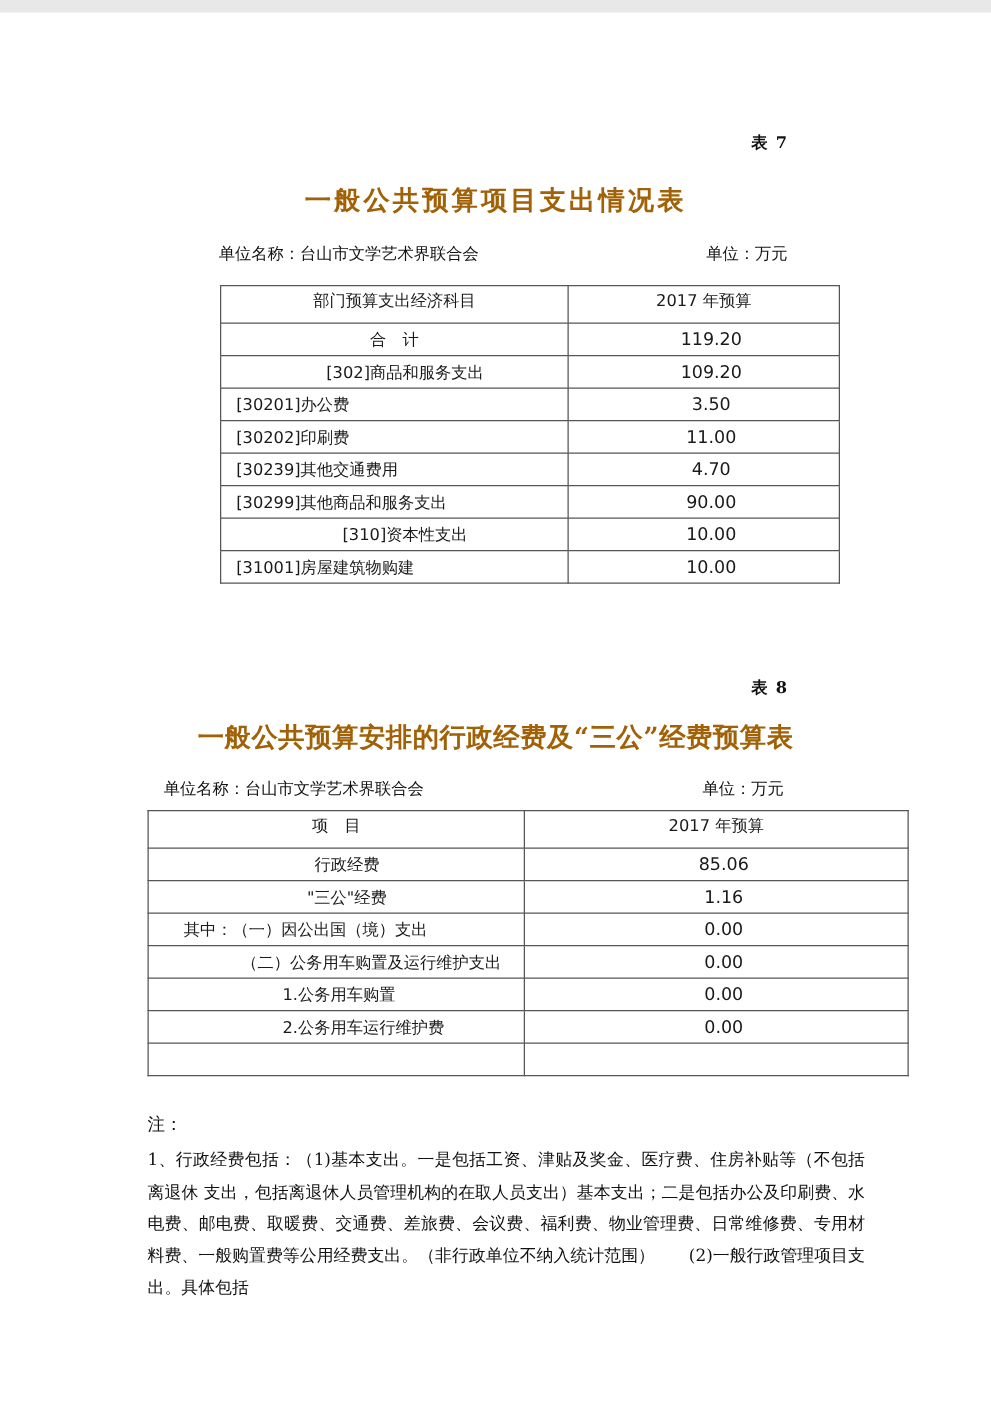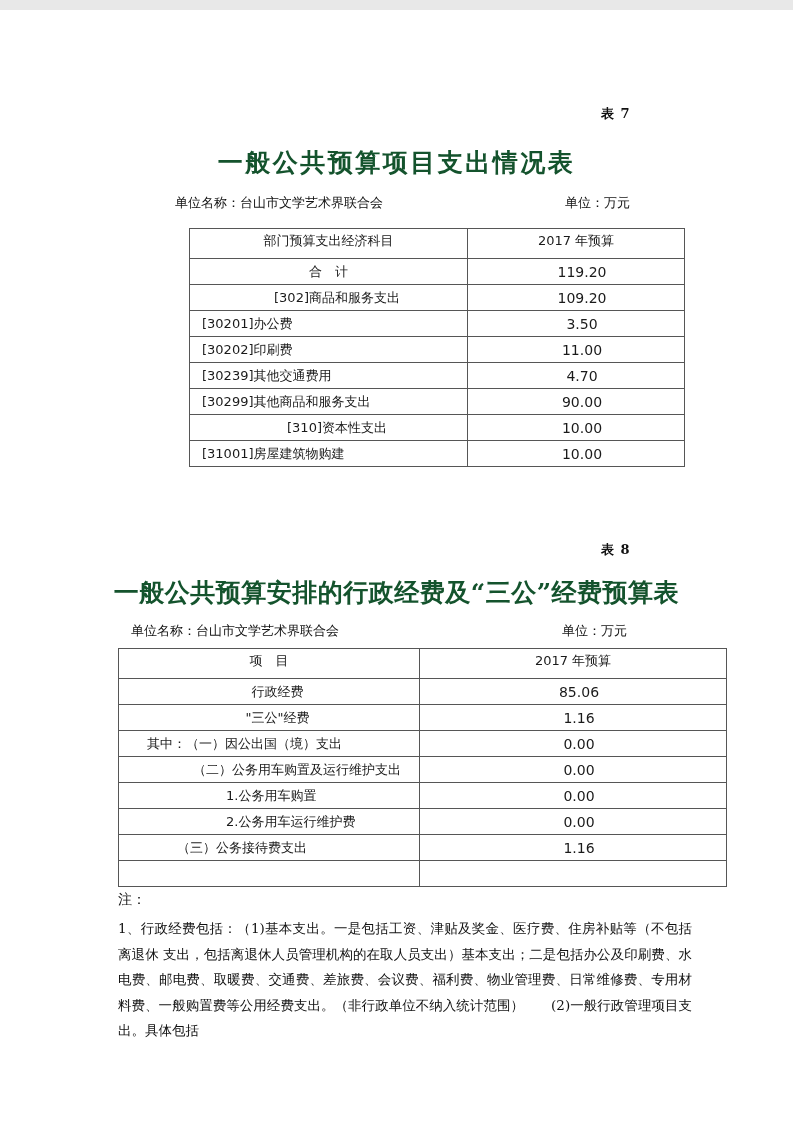--- a/index.html
+++ b/index.html
@@ -21,23 +21,23 @@
     color: #111;
     letter-spacing: 1px;
     font-family: "DejaVu Serif", "Liberation Serif", serif;
   }
   .corner-label.l7 { left: 601px; top: 95px; }
   .corner-label.l8 { left: 601px; top: 531px; }
   .doc-title {
     position: absolute;
     left: 0; width: 100%;
     text-align: center;
-    font-size: 25px;
+    font-size: 21px;
     font-weight: bold;
-    color: #14532d;
+    color: #a16207;
     font-family: "DejaVu Serif", "Liberation Serif", serif;
   }
   .doc-title.t1 { top: 136px; letter-spacing: 2.5px; }
   .doc-title.t2 { top: 566px; letter-spacing: 0.5px; }
   .unit-text {
     position: absolute;
     font-size: 13px;
     color: #111;
   }
   table.budget {
@@ -65,21 +65,21 @@
     font-size: 13px;
     text-align: left;
     font-family: "DejaVu Sans", "DejaVu Serif", serif;
   }
   td.val {
     font-size: 14px;
     text-align: center;
     font-family: "DejaVu Sans", "Liberation Sans", sans-serif;
     padding-left: 12px;
   }
-  table.t1 { left: 189px; top: 218px; width: 495px; }
+  table.t1 { left: 176px; top: 218px; width: 495px; }
   table.t1 col.c1 { width: 278px; }
   table.t1 col.c2 { width: 217px; }
   table.t2 { left: 118px; top: 638px; width: 608px; }
   table.t2 col.c1 { width: 301px; }
   table.t2 col.c2 { width: 307px; }
   td.item.ctr  { text-align: center; }
   td.item.ind0 { padding-left: 17px; text-align: center; }
   td.item.ind1 { padding-left: 12px; }
   td.item.ind2 { padding-left: 28px; font-family: Liberation Serif, serif; }
   td.item.ind3 { padding-left: 58px; }
@@ -193,24 +193,20 @@
         </tr>
         <tr>
           <td class="item ind5">1.公务用车购置</td>
           <td class="val">0.00</td>
         </tr>
         <tr>
           <td class="item ind5">2.公务用车运行维护费</td>
           <td class="val">0.00</td>
         </tr>
         <tr>
-          <td class="item ind3">（三）公务接待费支出</td>
-          <td class="val">1.16</td>
-        </tr>
-        <tr>
           <td class="item ind0"></td>
           <td class="val"></td>
         </tr>
       </tbody>
   </table>
 
   <div class="note-label">注：</div>
   <p class="note-para">1、行政经费包括：（1)基本支出。一是包括工资、津贴及奖金、医疗费、住房补贴等（不包括离退休 支出，包括离退休人员管理机构的在取人员支出）基本支出；二是包括办公及印刷费、水电费、邮电费、取暖费、交通费、差旅费、会议费、福利费、物业管理费、日常维修费、专用材料费、一般购置费等公用经费支出。（非行政单位不纳入统计范围）　　(2)一般行政管理项目支出。具体包括</p>
 
 </div>

